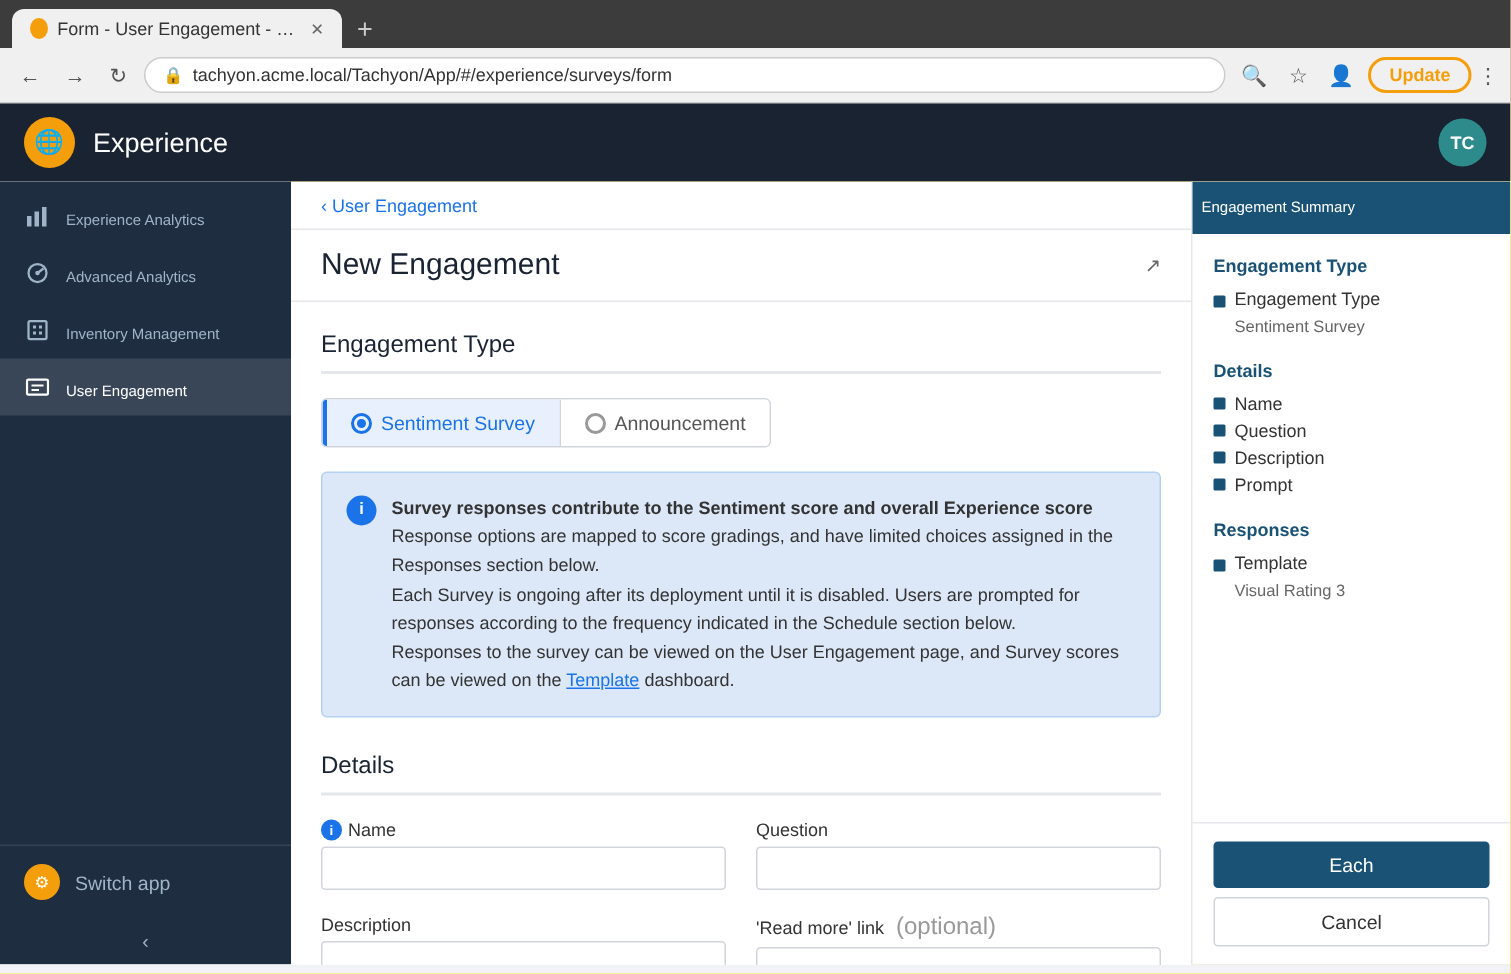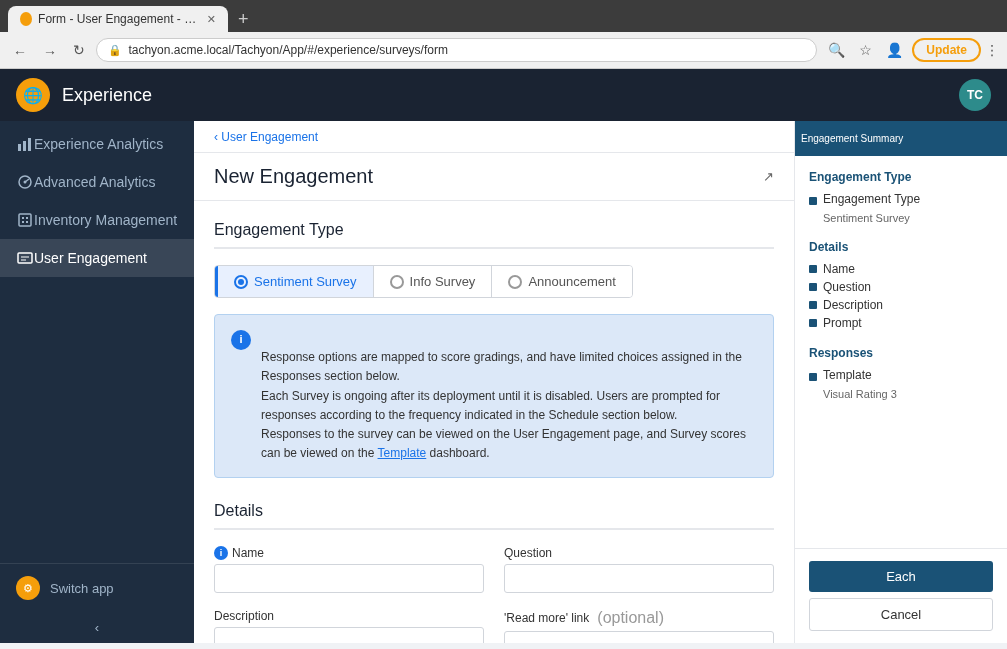--- a/index.html
+++ b/index.html
@@ -27,21 +27,21 @@
     .app-header { background: #1a2332; color: white; display: flex; align-items: center; padding: 0 16px; height: 52px; }
     .app-logo { width: 34px; height: 34px; background: #f59e0b; border-radius: 50%; display: flex; align-items: center; justify-content: center; font-size: 16px; margin-right: 12px; }
     .app-title { font-size: 18px; font-weight: 500; flex: 1; }
     .user-avatar { width: 32px; height: 32px; background: #2d8b8b; border-radius: 50%; display: flex; align-items: center; justify-content: center; font-size: 12px; font-weight: 600; color: white; }
 
     .main-layout { display: flex; flex: 1; overflow: hidden; }
 
     
     .sidebar { width: 194px; background: #1e2d40; color: white; display: flex; flex-direction: column; flex-shrink: 0; }
     .sidebar-nav { flex: 1; padding-top: 4px; }
-    .sidebar-item { display: flex; align-items: center; padding: 10px 16px; cursor: pointer; font-size: 14px; color: #a0b4c8; }
+    .sidebar-item { display: flex; align-items: flex-end; padding: 10px 16px; cursor: pointer; font-size: 10px; color: #a0b4c8; gap: 10px; }
     .sidebar-item.active { background: rgba(255,255,255,0.12); color: white; }
     .sidebar-icon { width: 18px; height: 18px; flex-shrink: 0; display: flex; align-items: center; justify-content: center; }
     .sidebar-footer { padding: 12px 16px; border-top: 1px solid rgba(255,255,255,0.1); display: flex; align-items: center; gap: 10px; cursor: pointer; }
     .switch-app-icon { width: 24px; height: 24px; background: #f59e0b; border-radius: 50%; display: flex; align-items: center; justify-content: center; font-size: 11px; }
     .collapse-btn { display: flex; align-items: center; justify-content: center; padding: 8px 16px; cursor: pointer; color: #a0b4c8; }
 
     
     .content-area { flex: 1; display: flex; flex-direction: column; overflow: hidden; background: #fde047; }
     .content-main { flex: 1; display: flex; overflow: hidden; }
     .form-area { flex: 1; overflow-y: auto; padding: 0; background: white; }
@@ -199,32 +199,28 @@
             <div class="engagement-type-section">
               <h2 class="section-title">Engagement Type</h2>
 
               <div class="radio-tab-group">
                 <div class="radio-tab active">
                   <div class="radio-dot filled"></div>
                   <span>Sentiment Survey</span>
                 </div>
                 <div class="radio-tab" style="border-left:1px solid #d1d5db;">
                   <div class="radio-dot empty"></div>
-                  <span>Info Survey</span>
-                </div>
-                <div class="radio-tab" style="border-left:1px solid #d1d5db;">
-                  <div class="radio-dot empty"></div>
                   <span>Announcement</span>
                 </div>
               </div>
 
               <div class="info-box">
                 <div class="info-icon">i</div>
                 <div>
-                  <br>
+                  <strong>Survey responses contribute to the Sentiment score and overall Experience score</strong><br>
                   <span>Response options are mapped to score gradings, and have limited choices assigned in the Responses section below.</span><br>
                   <span>Each Survey is ongoing after its deployment until it is disabled. Users are prompted for responses according to the frequency indicated in the Schedule section below.</span><br>
                   <span>Responses to the survey can be viewed on the User Engagement page, and Survey scores can be viewed on the</span>
                   <a class="info-link">Template</a>
                   <span>dashboard.</span>
                 </div>
               </div>
             </div>
 
             <div class="details-section">

